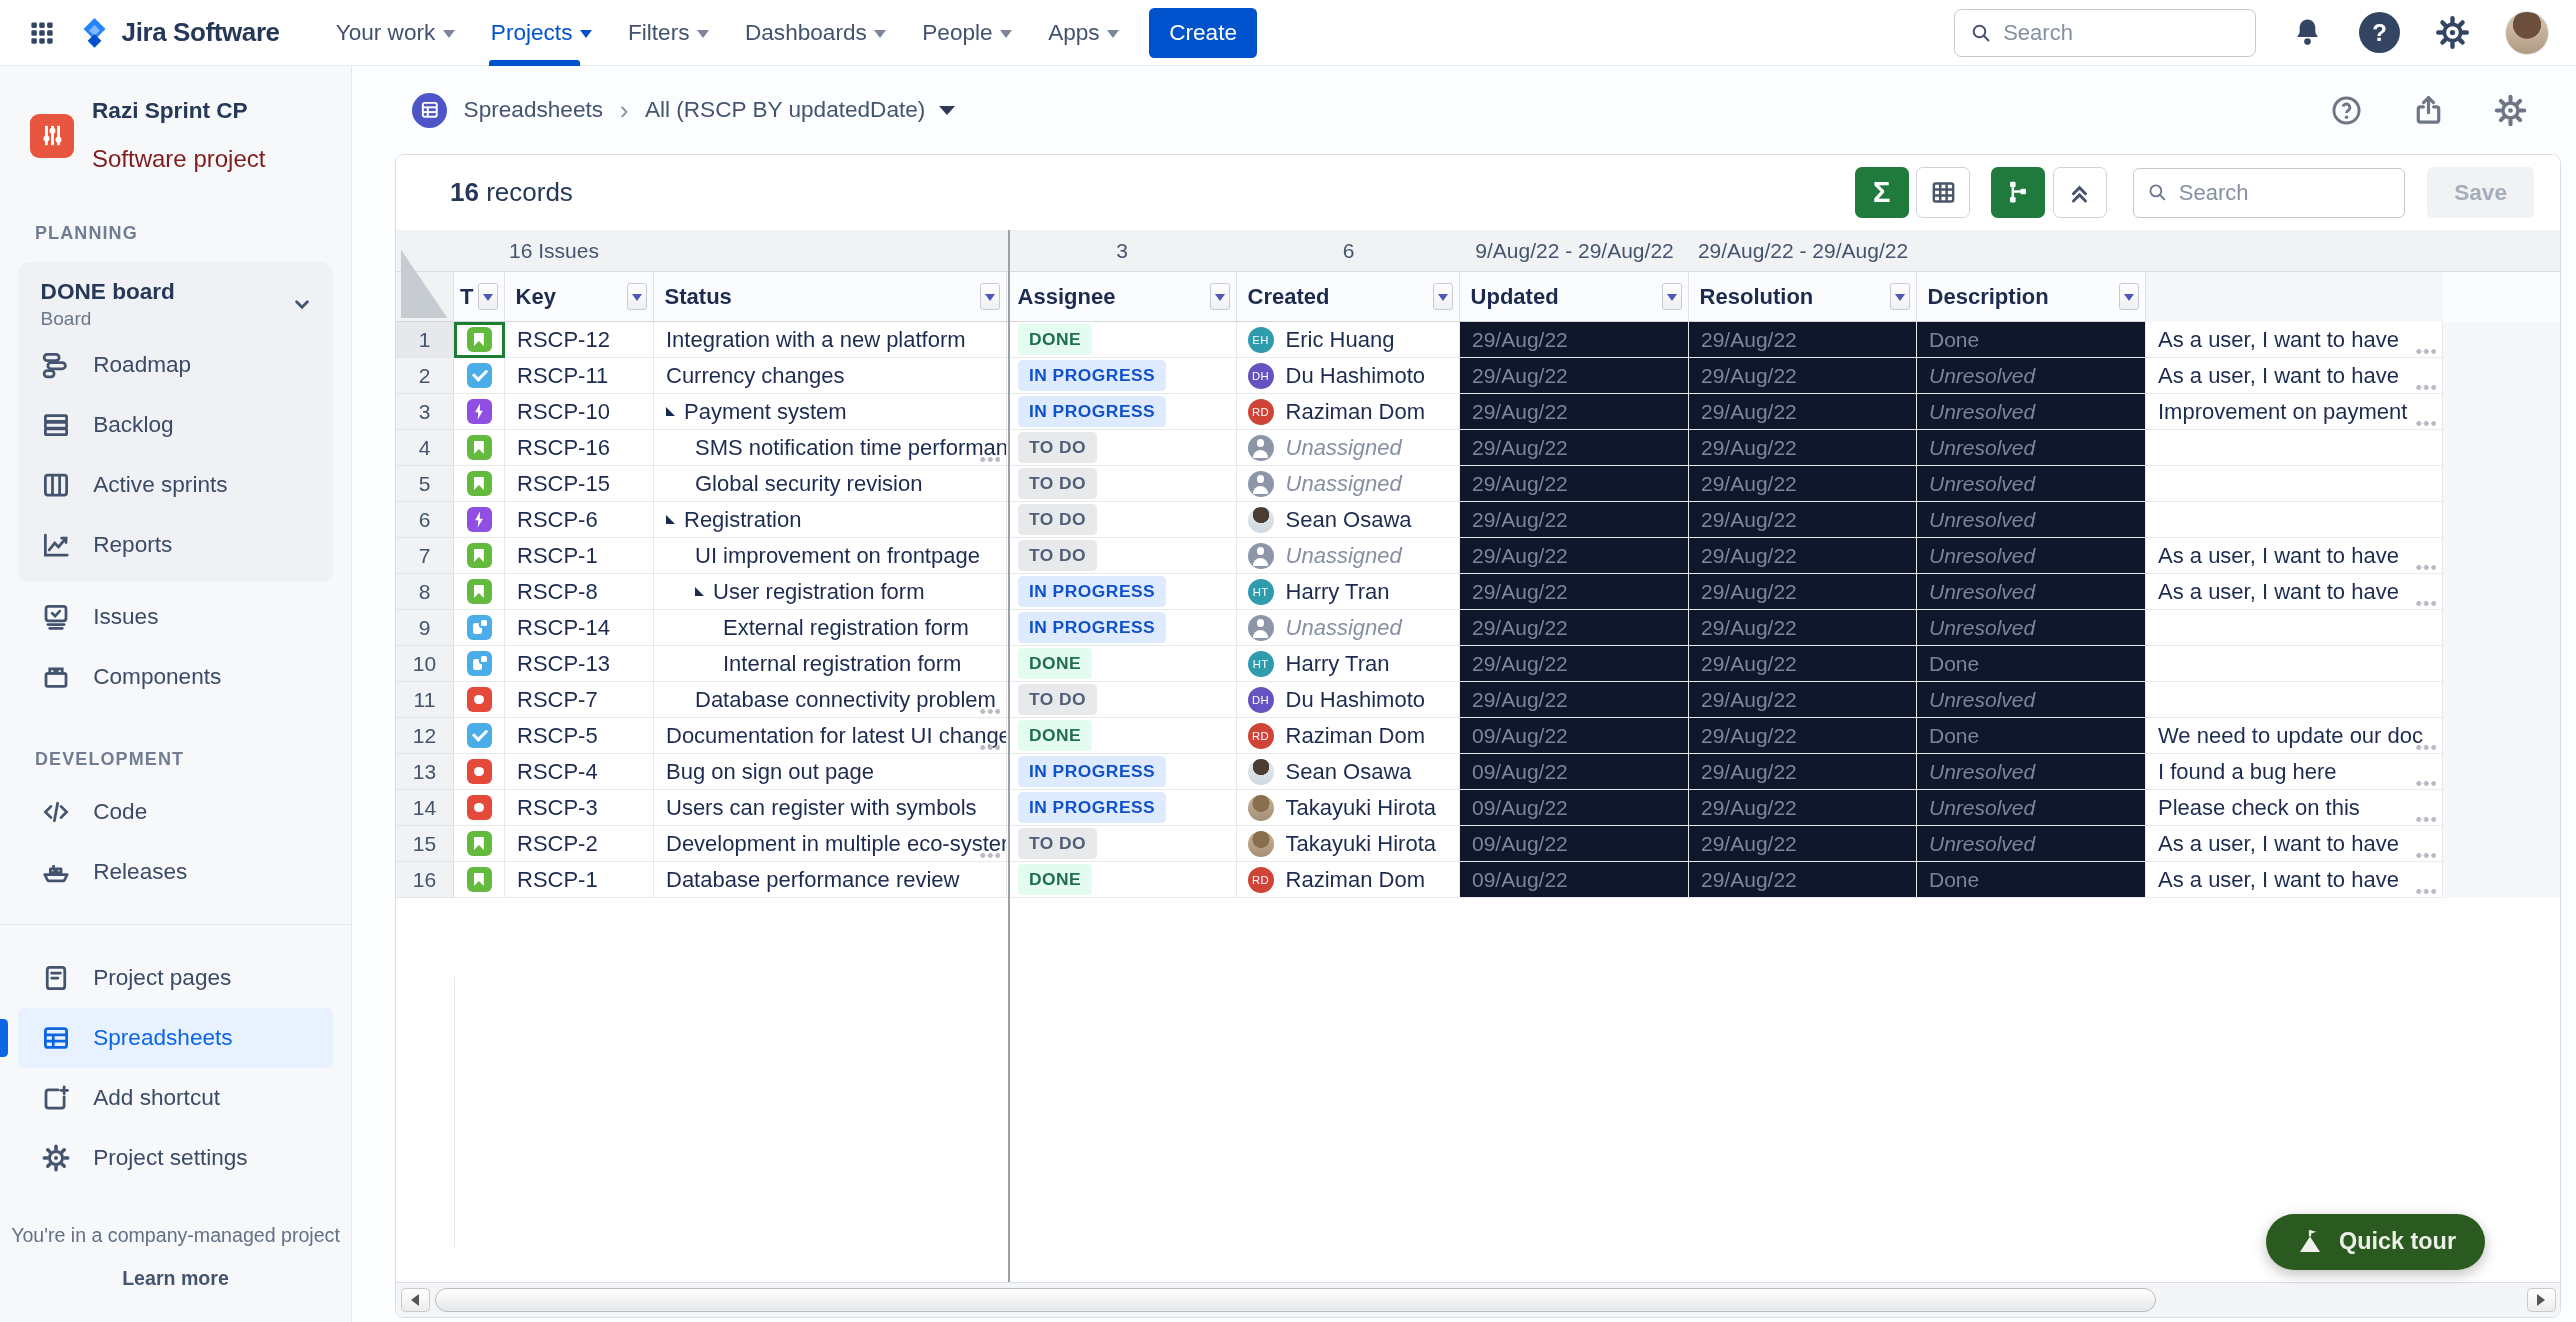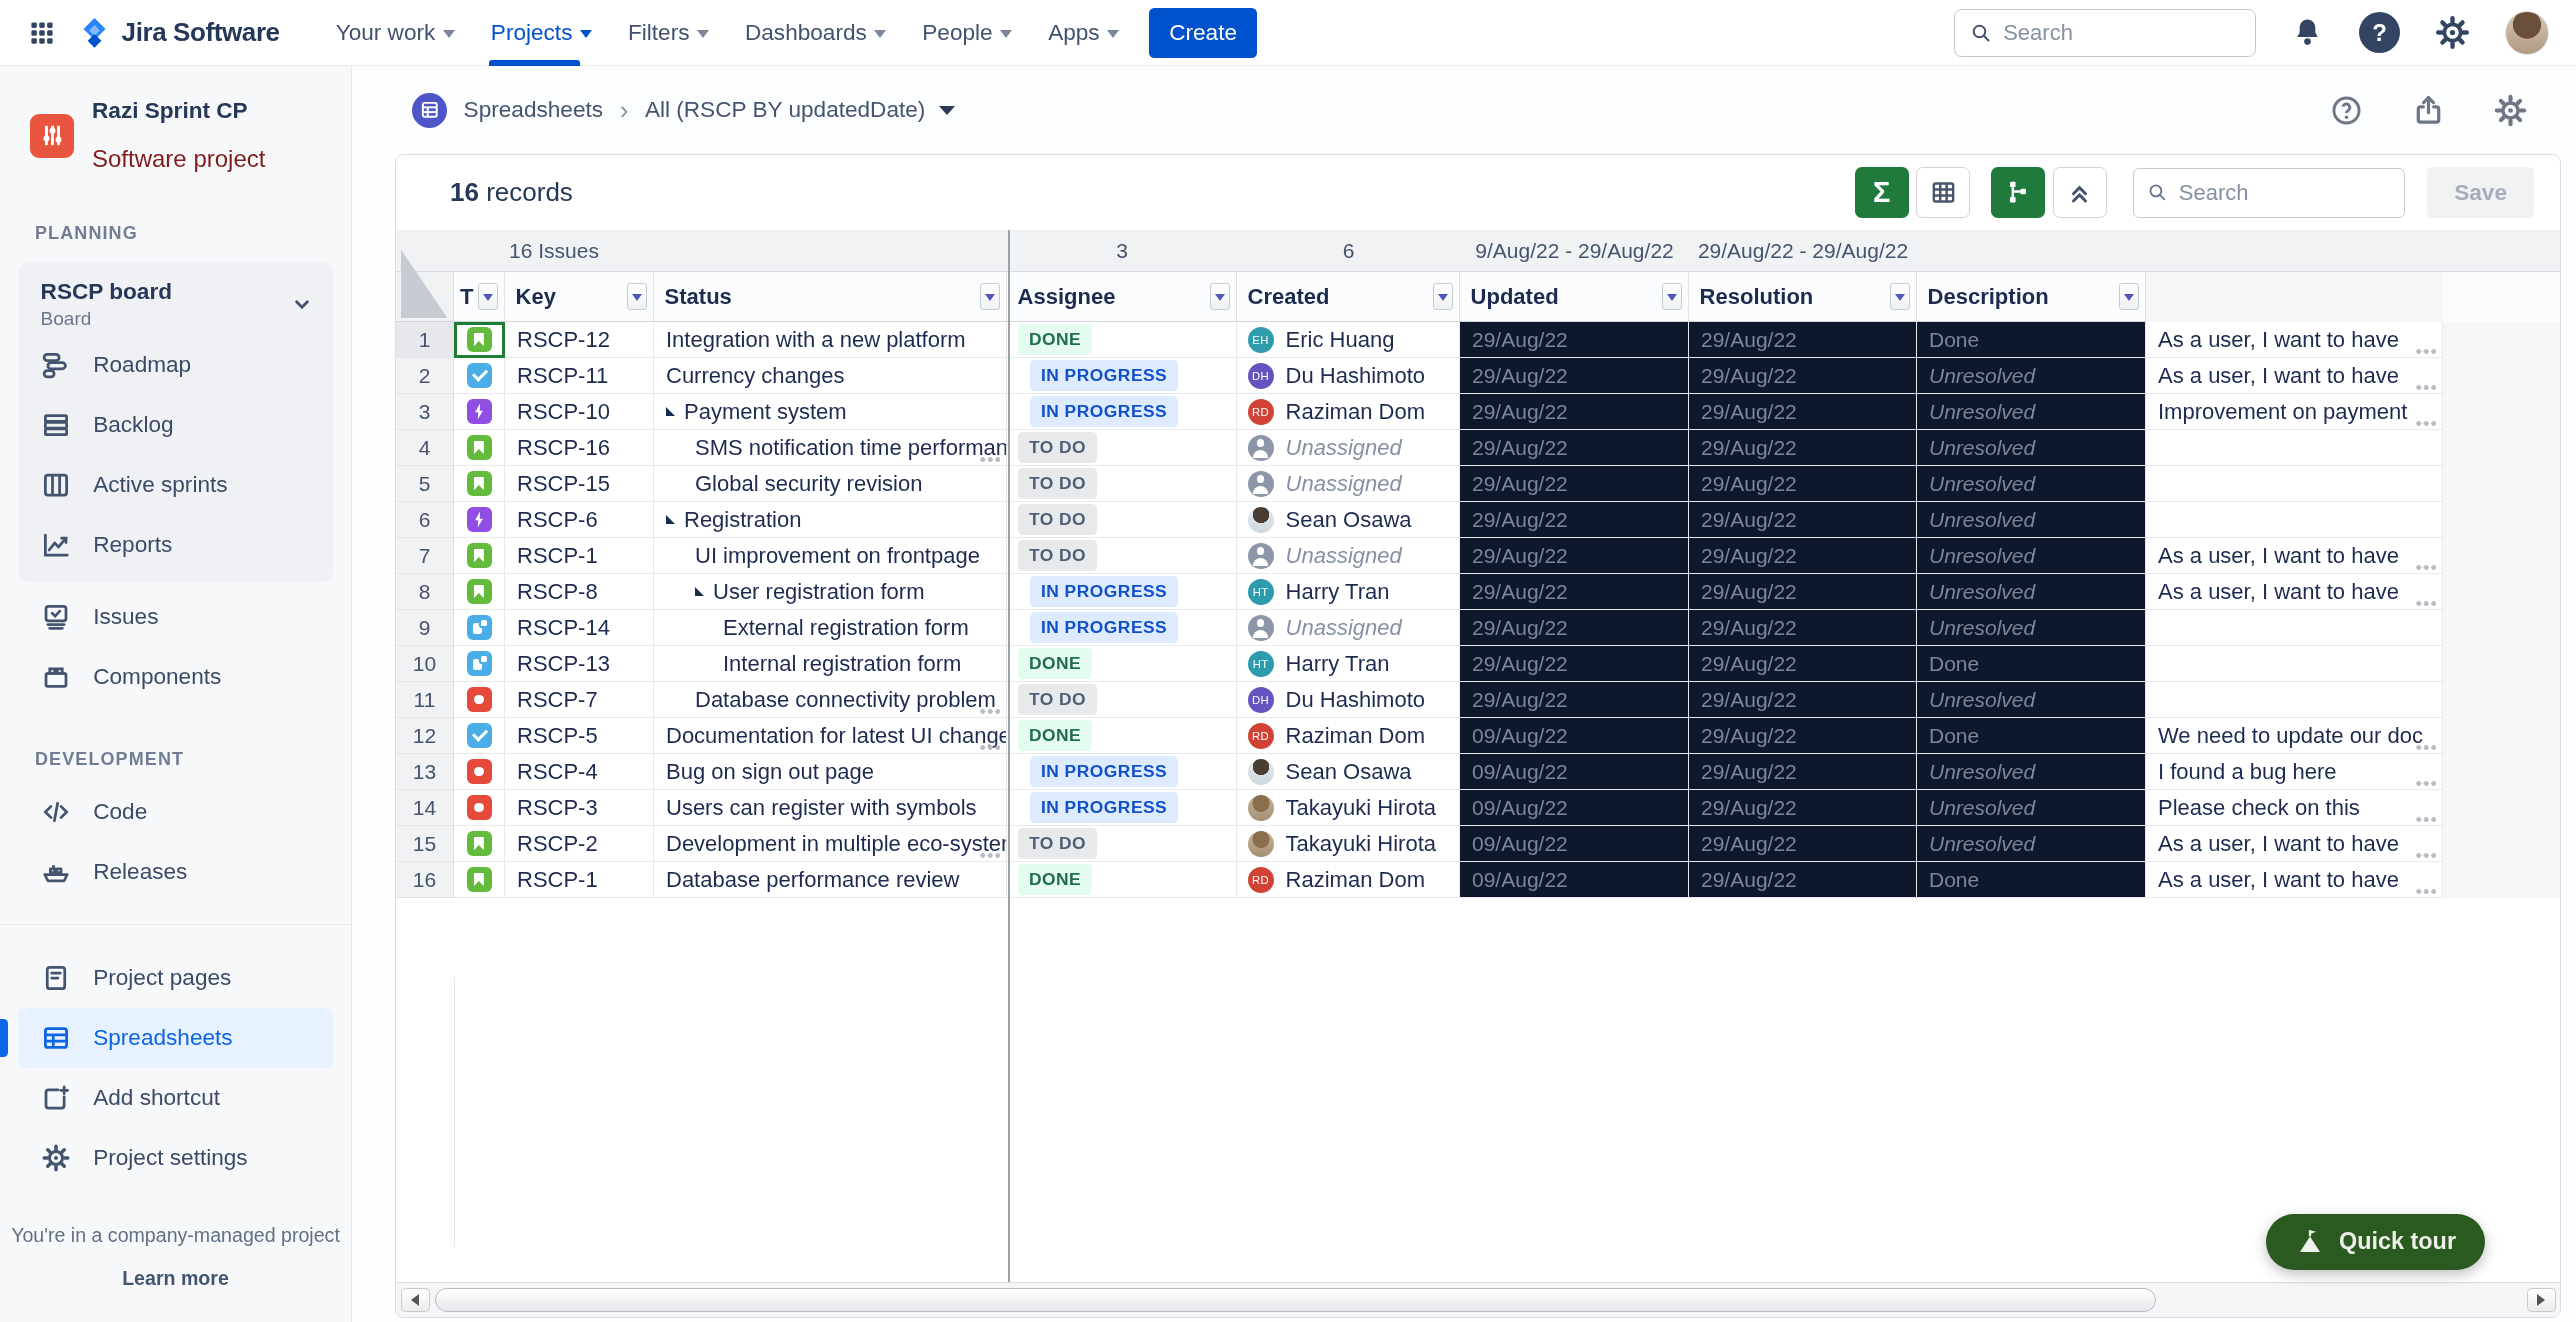--- a/index.html
+++ b/index.html
@@ -167,21 +167,21 @@
   .av-none::after { content:""; position:absolute; bottom:2.3px; left:5.3px; width:15px; height:8.3px;
                     border-radius:7.5px 7.5px 0 0; background:#fff; }
   .photo-sean { background:radial-gradient(circle at 50% 30%, #4a3d33 0 36%, transparent 38%),
                 linear-gradient(#e3e9ec,#cfd9df); }
   .photo-taka { background:radial-gradient(circle at 50% 32%, #8a6f4e 0 38%, transparent 40%),
                 linear-gradient(#c9b49a,#a58f74); }
 
   .badge { display:inline-block; padding:5.3px 11.3px 4.5px 11.3px; border-radius:4.5px; font-size:17.4px;
            font-weight:700; letter-spacing:0.5px; white-space:nowrap; }
   .b-done { background:#E3FCEF; color:#216E4E; }
-  .b-inprogress { background:#DEEBFF; color:#1050C8;margin-left:12px; }
+  .b-inprogress { background:#DEEBFF; color:#1050C8; }
   .b-todo { background:#E8E9EB; color:#505F79; }
 
   .vline-frozen { position:absolute; top:75px; bottom:35px; left:612px; width:2.3px; background:#9BA1A9; z-index:4; }
   .vline-num { position:absolute; top:747px; bottom:35px; left:58px; width:0.8px; background:#E7E9EC; z-index:1; }
 
   .quicktour { position:absolute; right:75px; bottom:47px; height:56px; display:flex; align-items:center;
                gap:13.6px; padding:0 29px; background:#2A5A1F; border-radius:30px; color:#EDEFE9;
                font-size:23.4px; font-weight:700; cursor:pointer; z-index:6;
                box-shadow:0 4.5px 13.6px rgba(0,0,0,0.25); }
 
@@ -303,21 +303,21 @@
       <div class="proj-name">Razi Sprint CP</div>
       <div class="proj-sub">Software project</div>
     </span>
   </div>
 
   <div class="sec-label">PLANNING</div>
 
   <div class="boardbox">
     <div class="boardhead">
       <span>
-        <div class="boardtitle">RSCP board</div>
+        <div class="boardtitle">DONE board</div>
         <div class="boardsub">Board</div>
       </span>
       <span style="margin-left:auto">
         <svg width="26" height="26" viewBox="0 0 24 24" fill="none" stroke="#44546F" stroke-width="2.6" stroke-linecap="round">
             <polyline points="7,10 12,15 17,10"></polyline>
           </svg>
       </span>
     </div>
     <div class="sideitem">
       <span>

